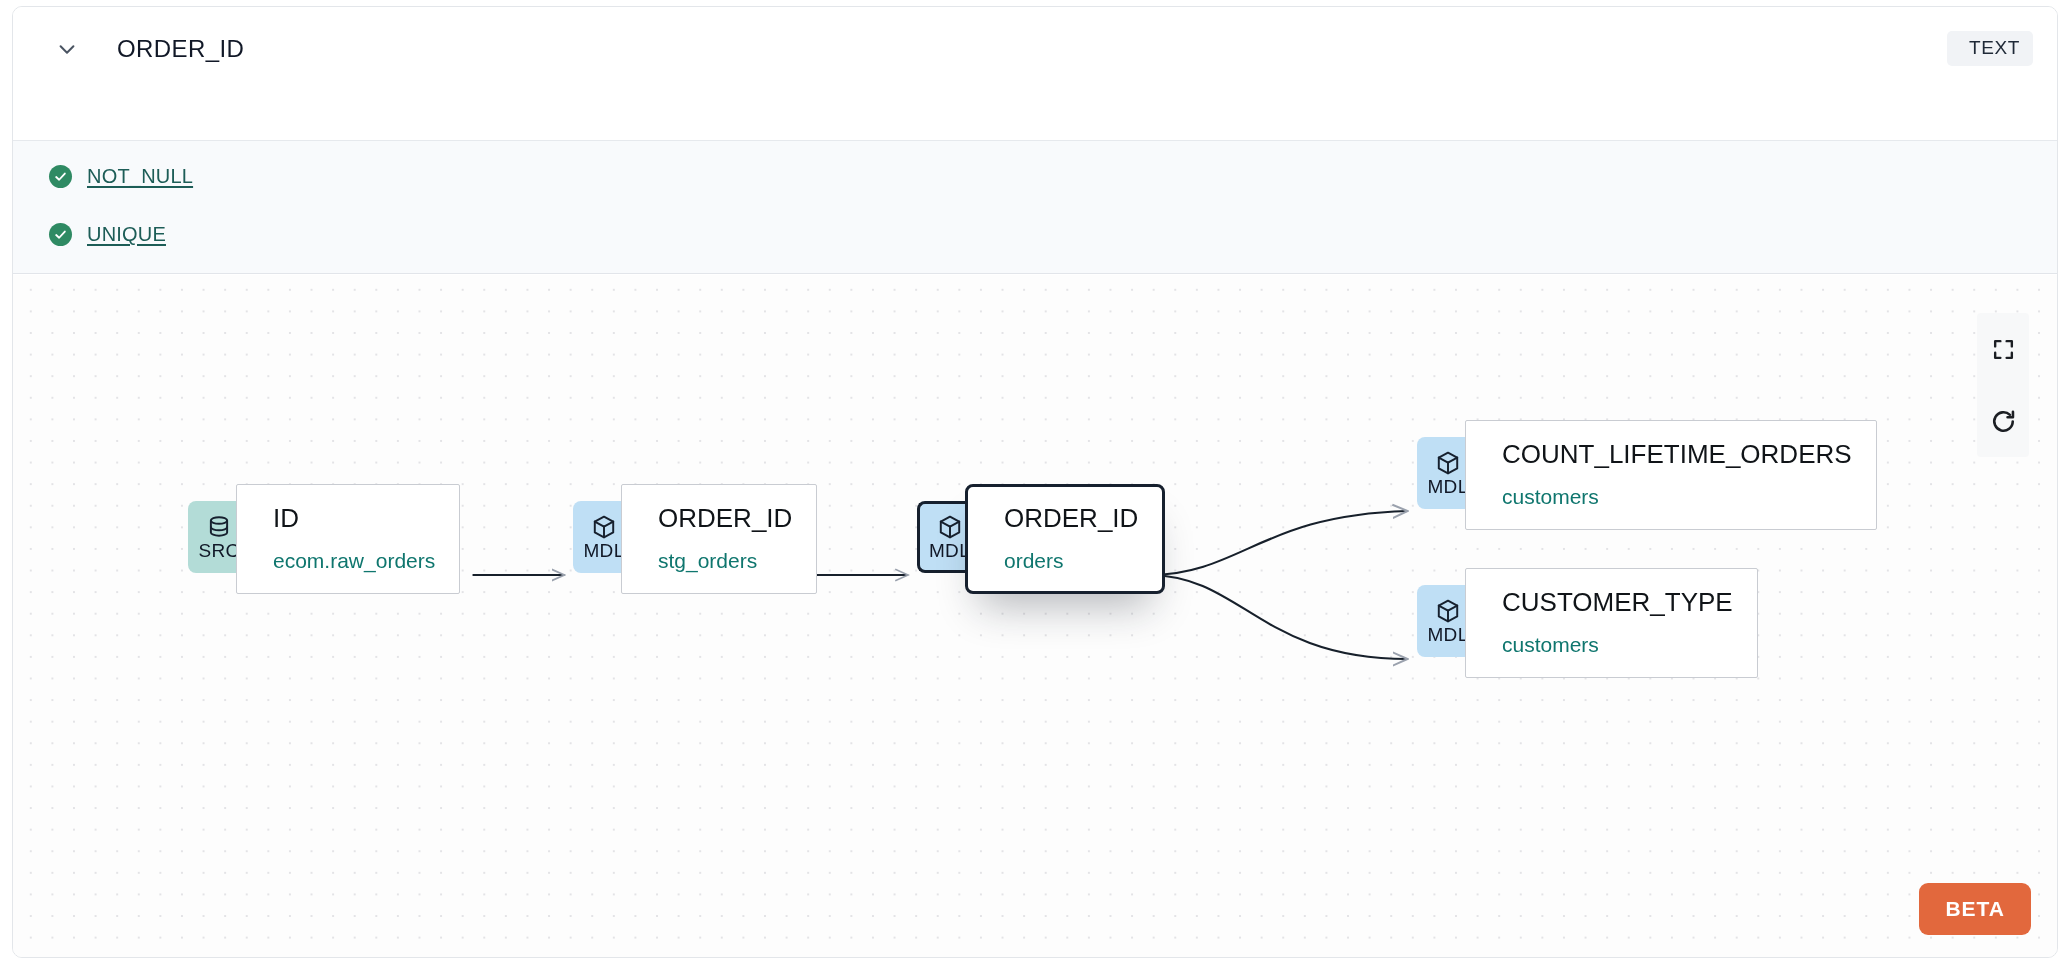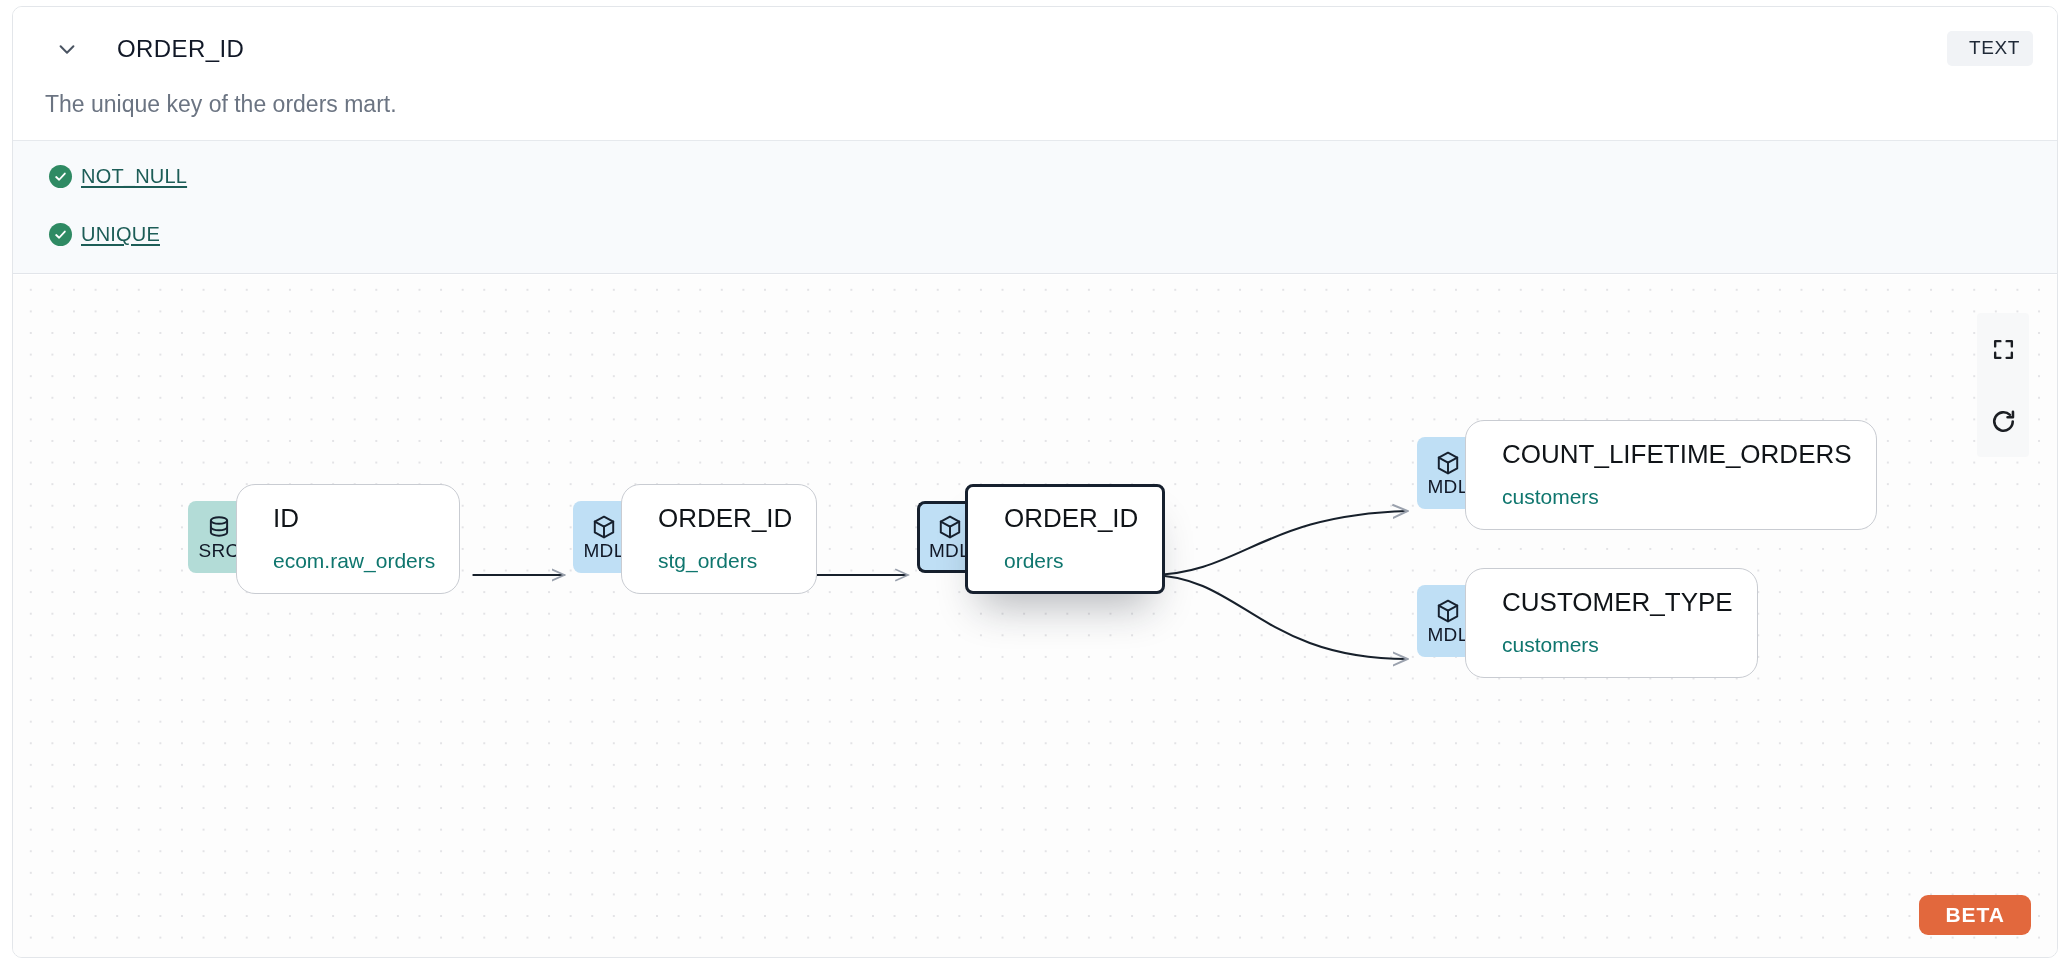--- a/index.html
+++ b/index.html
@@ -83,21 +83,21 @@
     background: #f8fafc;
     border-top: 1px solid #e6e9ed;
     border-bottom: 1px solid #e2e5ea;
   }
 
   .test-row {
     position: absolute;
     left: 36px;
     display: flex;
     align-items: center;
-    gap: 9px;
+    gap: 15px;
   }
   .test-row.r0 { top: 24px; }
   .test-row.r1 { top: 82px; }
 
   .check-icon {
     width: 23px;
     height: 23px;
     border-radius: 50%;
     background: #2f8a63;
     display: flex;
@@ -164,21 +164,21 @@
   .badge-text {
     font-size: 19px;
     color: #111827;
     letter-spacing: 0.3px;
     line-height: 1;
   }
 
   .node-card {
     background: #ffffff;
     border: 1px solid #c9ccd2;
-    border-radius: 19px;
+    border-radius: 2px;
     margin-left: -14px;
     padding: 9px 24px 9px 36px;
     display: flex;
     flex-direction: column;
     justify-content: center;
     height: 110px;
     align-self: center;
     position: relative;
     z-index: 2;
   }
@@ -241,40 +241,39 @@
 
   .beta-badge {
     position: absolute;
     right: 26px;
     bottom: 24px;
     background: #e2683d;
     color: #ffffff;
     font-size: 21px;
     font-weight: bold;
     letter-spacing: 1px;
-    padding: 8px 26px;
+    padding: 14px 26px;
     border-radius: 9px;
     z-index: 5;
     cursor: pointer;
   }
 </style>
 </head>
 <body>
 
 <div class="panel">
 
   <div class="header">
     <div class="chev-btn">
       <svg width="22" height="22" viewBox="0 0 24 24" fill="none" stroke="#4b5563" stroke-width="2.2" stroke-linecap="round" stroke-linejoin="round">
         <polyline points="5 9 12 16 19 9"></polyline>
       </svg>
     </div>
     <div class="col-title">ORDER_ID</div>
     <div class="type-badge">TEXT</div>
-    <div class="col-desc">The unique key of the orders mart.</div>
   </div>
 
   <div class="tests">
     <div class="test-row r0">
       <span class="check-icon">
         <svg width="13" height="13" viewBox="0 0 24 24" fill="none" stroke="#ffffff" stroke-width="3.4" stroke-linecap="round" stroke-linejoin="round">
           <polyline points="4 13 9.5 18 20 6.5"></polyline>
         </svg>
       </span>
       <a class="test-link">NOT_NULL</a>

